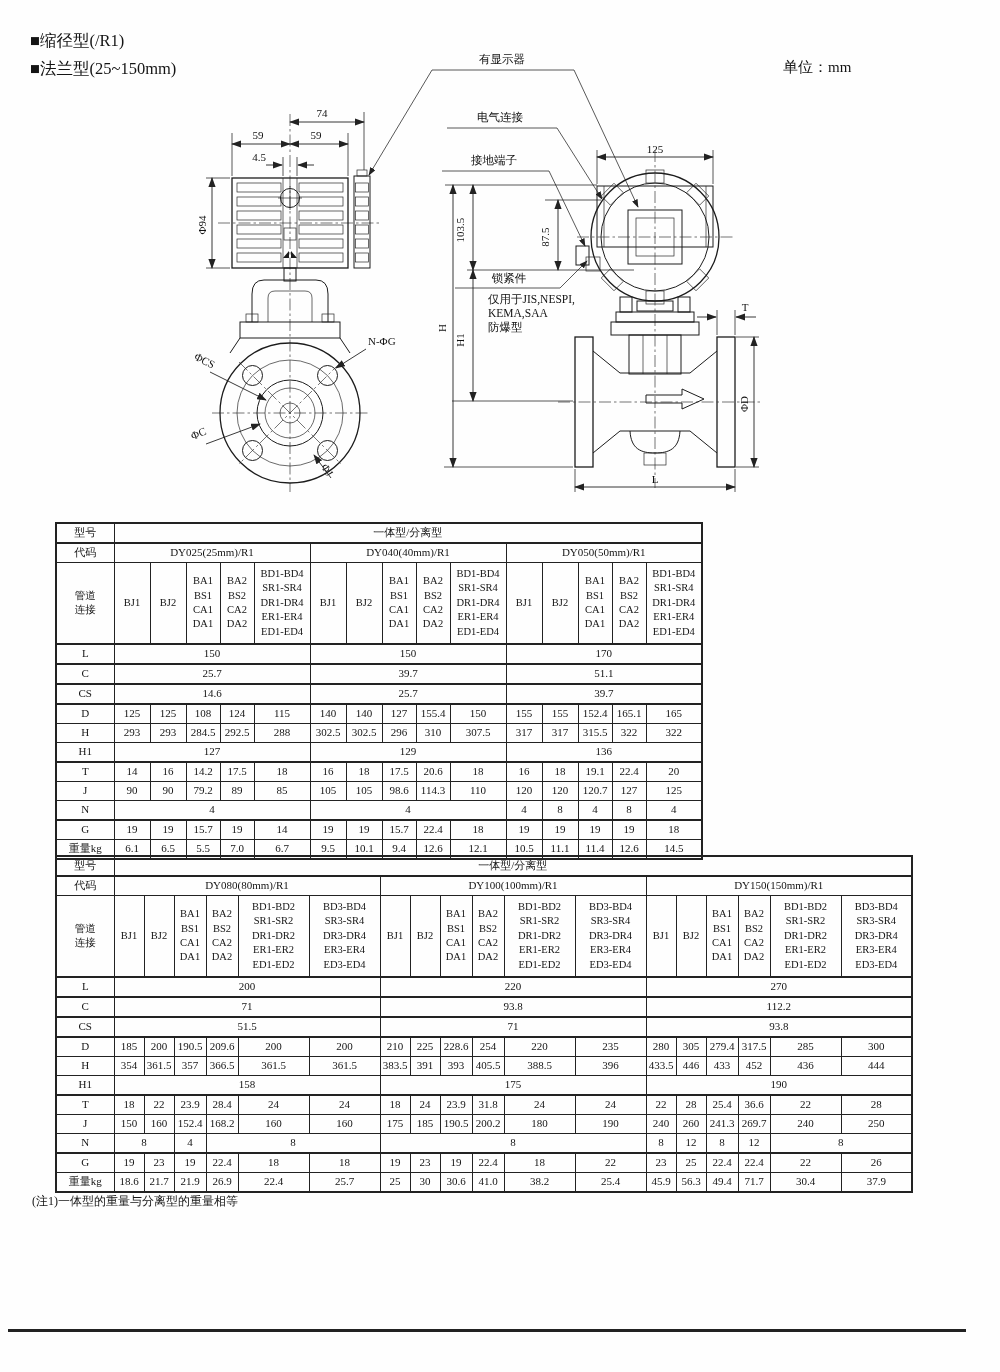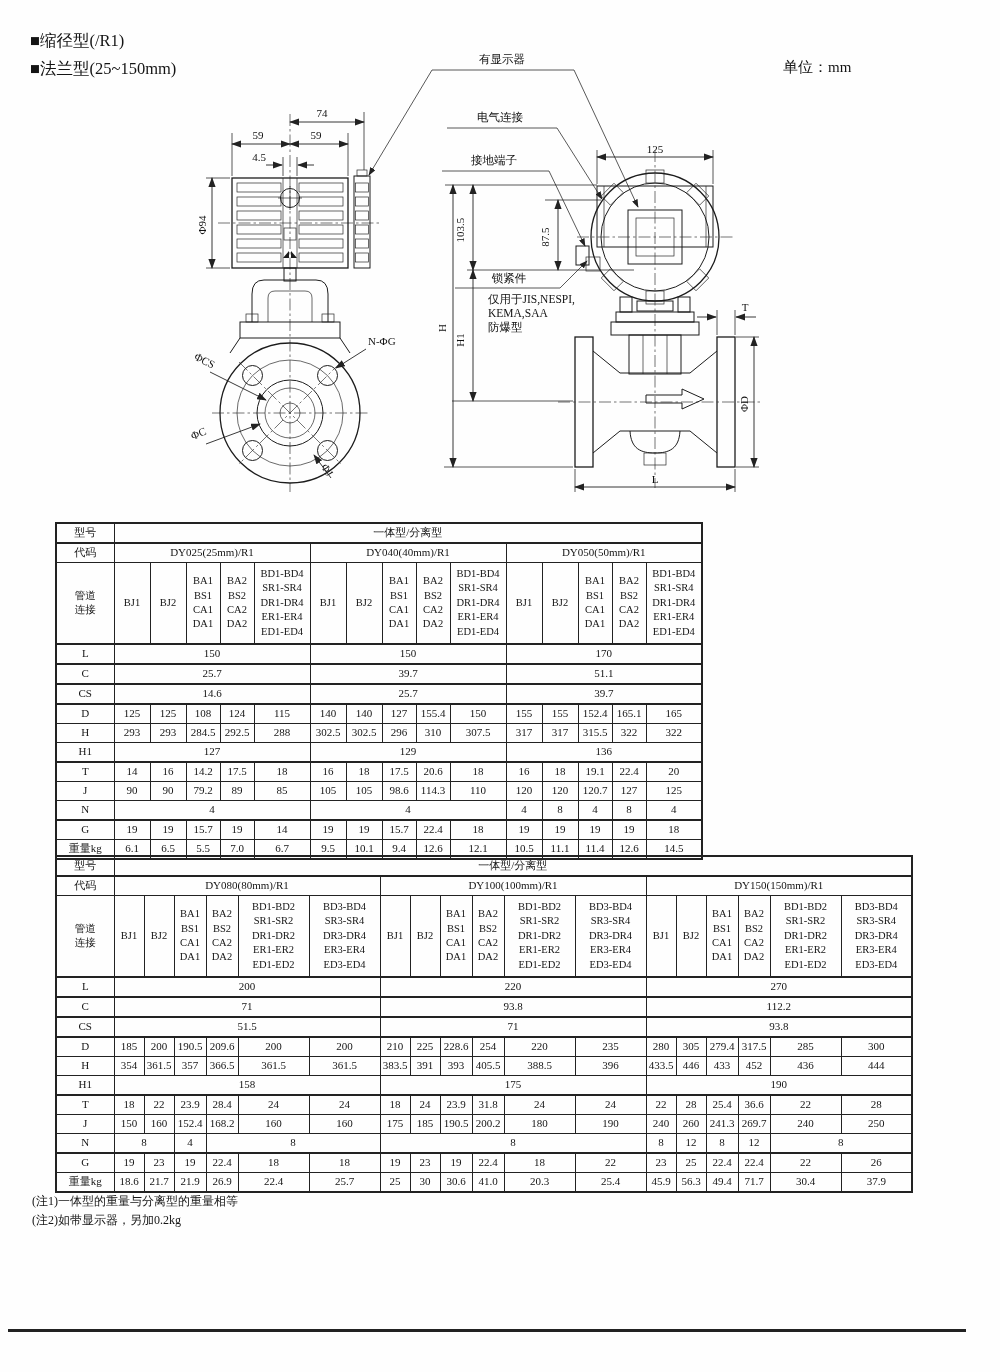--- a/index.html
+++ b/index.html
@@ -712,32 +712,31 @@
           <td>18.6</td>
           <td>21.7</td>
           <td>21.9</td>
           <td>26.9</td>
           <td>22.4</td>
           <td>25.7</td>
           <td>25</td>
           <td>30</td>
           <td>30.6</td>
           <td>41.0</td>
-          <td>20.3</td>
+          <td>38.2</td>
           <td>25.4</td>
           <td>45.9</td>
           <td>56.3</td>
           <td>49.4</td>
           <td>71.7</td>
           <td>30.4</td>
           <td>37.9</td>
         </tr>
       </tbody>
     </table>
 
   <div class="abs notes">
     <div>(注1)一体型的重量与分离型的重量相等</div>
-    <div>(注2)如带显示器，另加0.2kg</div>
   </div>
 
   <div class="abs bottom-rule"></div>
   <div class="abs page-number">37</div>
 </div>
 
 </body></html>

